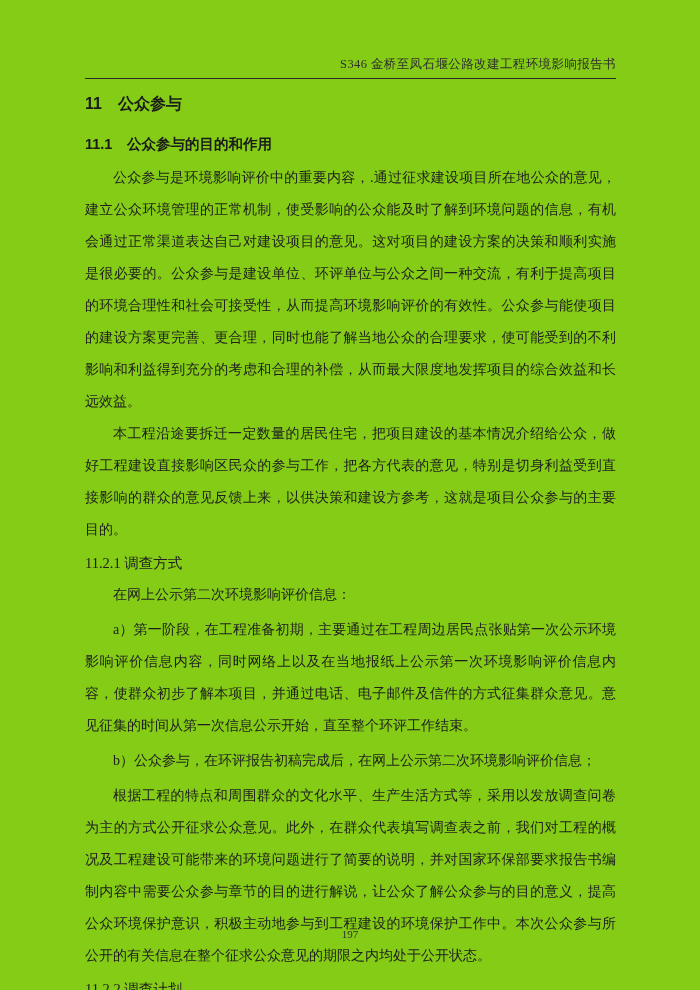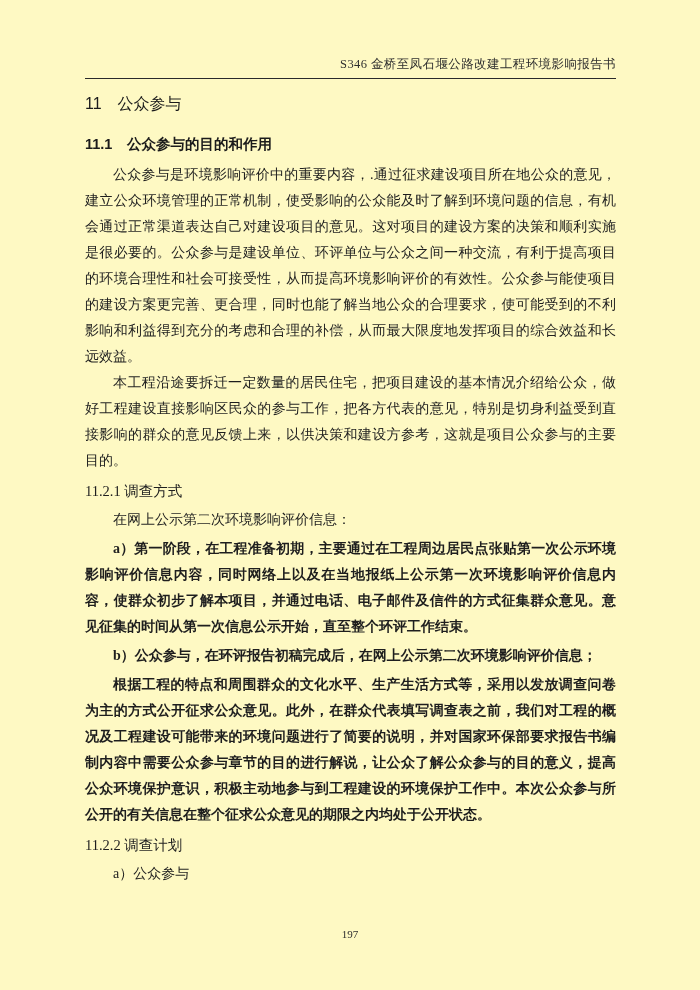--- a/index.html
+++ b/index.html
@@ -1,21 +1,21 @@
 <!DOCTYPE html>
 <html><head>
 <meta charset="utf-8">
 <style>
   html, body { margin: 0; padding: 0; background: #e8e8e8; }
   .page {
     position: relative;
     width: 700px;
     height: 990px;
     margin: 0 auto;
-    background: #fef9c3;
+    background: #84cc16;
     font-family: "Liberation Serif", "DejaVu Serif", serif;
     color: #212121;
     overflow: hidden;
     box-sizing: border-box;
   }
   .content {
     position: absolute;
     left: 85px;
     top: 56px;
     width: 531px;
@@ -23,48 +23,48 @@
   .header-bar {
     text-align: right;
     font-size: 12.5px;
     letter-spacing: 0.4px;
     color: #2e2e2e;
     padding-bottom: 5px;
     border-bottom: 1.8px solid #2a2a2a;
   }
   h1.sec {
     font-family: "Liberation Sans", "DejaVu Sans", sans-serif;
-    font-weight: 400;
+    font-weight: 700;
     font-size: 16px;
     margin: 15px 0 10px 0;
     color: #1b1b1b;
   }
   h2.sec {
     font-family: "Liberation Sans", "DejaVu Sans", sans-serif;
     font-weight: 700;
     font-size: 14.5px;
     margin: 20px 0 8px 0;
     color: #1b1b1b;
   }
   h3.sec {
     font-family: "Liberation Serif", "DejaVu Serif", serif;
     font-weight: 400;
     font-size: 14.5px;
     margin: 8px 0 6px 0;
     color: #1e1e1e;
   }
   p.body {
     font-size: 14px;
-    line-height: 26px;
+    line-height: 32px;
     text-align: justify;
     text-indent: 2em;
     margin: 0;
     color: #1e1e1e;
   }
-  p.gap { margin-top: 3px; font-weight: bold; }
+  p.gap { margin-top: 3px; }
   .footer {
     position: absolute;
     bottom: 50px;
     left: 0;
     width: 100%;
     text-align: center;
     font-size: 11px;
     color: #2e2e2e;
   }
 </style>

